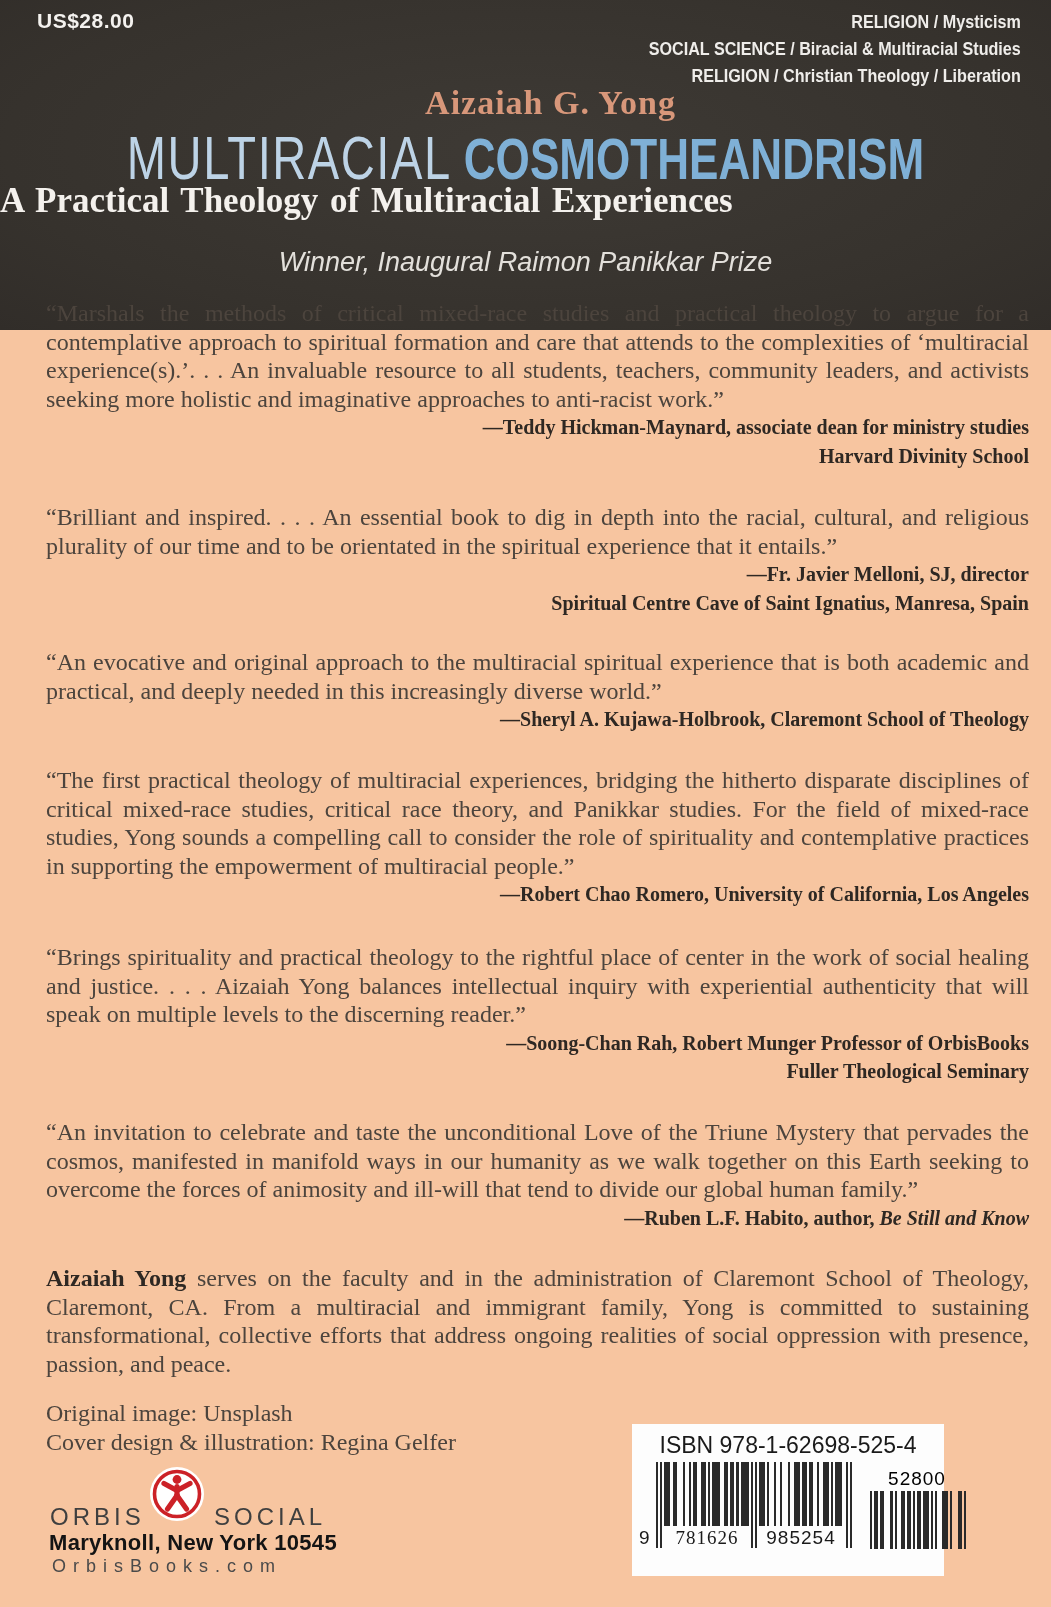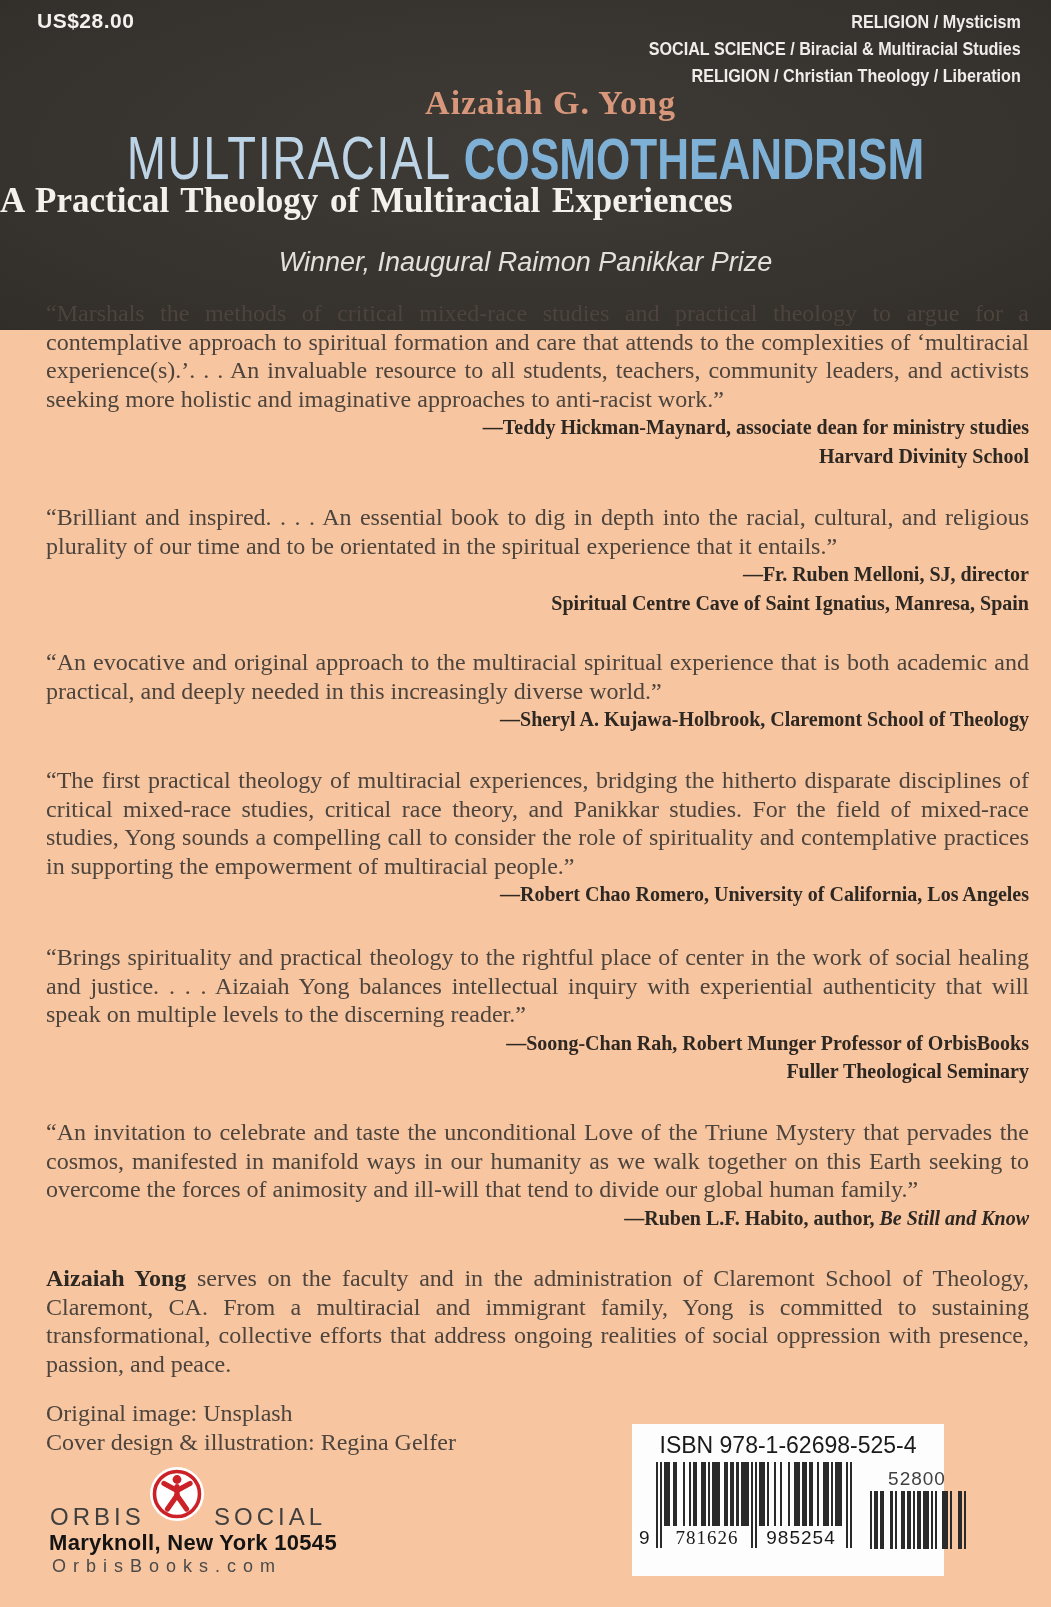--- a/index.html
+++ b/index.html
@@ -96,21 +96,21 @@
     position:absolute; left:-17px; bottom:-1px;
     font-family:"Liberation Sans","DejaVu Sans",sans-serif; font-size:19px; color:#1a1a1a;
   }
   .bc-grp { position:absolute; bottom:-1px; width:86px; text-align:center;
     font-family:"Liberation Sans","DejaVu Sans",sans-serif; font-size:19px; color:#1a1a1a;
     letter-spacing:1px; }
   .bc-grp.left { left:8px;font-family:Liberation Serif, serif; } .bc-grp.right { left:102px; }
   .bc-addon { position:absolute; left:236px; top:44px; width:98px; }
   .addon-num {
     display:block; text-align:center;
-    font-family:"Liberation Sans","DejaVu Sans",sans-serif; font-size:19px; color:#404040;
+    font-family:"Liberation Sans","DejaVu Sans",sans-serif; font-size:19px; color:#000000;
     letter-spacing:1px; margin-bottom:1px;
   }
 </style>
 </head>
 <body>
 
 <div class="cover">
 
   <div class="header">
     <div class="price">US$28.00</div>
@@ -129,21 +129,21 @@
   </div>
 
   <div class="block" style="top:299px">
     <div class="quote-text">“Marshals the methods of critical mixed-race studies and practical theology to argue for a contemplative approach to spiritual formation and care that attends to the complexities of ‘multiracial experience(s).’. . . An invaluable resource to all students, teachers, community leaders, and activists seeking more holistic and imaginative approaches to anti-racist work.”</div>
     <div class="attr-line">—Teddy Hickman-Maynard, associate dean for ministry studies</div>
     <div class="attr-line">Harvard Divinity School</div>
   </div>
 
   <div class="block" style="top:503px">
     <div class="quote-text">“Brilliant and inspired. . . . An essential book to dig in depth into the racial, cultural, and religious plurality of our time and to be orientated in the spiritual experience that it entails.”</div>
-    <div class="attr-line">—Fr. Ruben Melloni, SJ, director</div>
+    <div class="attr-line">—Fr. Javier Melloni, SJ, director</div>
     <div class="attr-line">Spiritual Centre Cave of Saint Ignatius, Manresa, Spain</div>
   </div>
 
   <div class="block" style="top:648px">
     <div class="quote-text">“An evocative and original approach to the multiracial spiritual experience that is both academic and practical, and deeply needed in this increasingly diverse world.”</div>
     <div class="attr-line">—Sheryl A. Kujawa-Holbrook, Claremont School of Theology</div>
   </div>
 
   <div class="block" style="top:766px">
     <div class="quote-text">“The first practical theology of multiracial experiences, bridging the hitherto disparate disciplines of critical mixed-race studies, critical race theory, and Panikkar studies. For the field of mixed-race studies, Yong sounds a compelling call to consider the role of spirituality and contemplative practices in supporting the empowerment of multiracial people.”</div>

